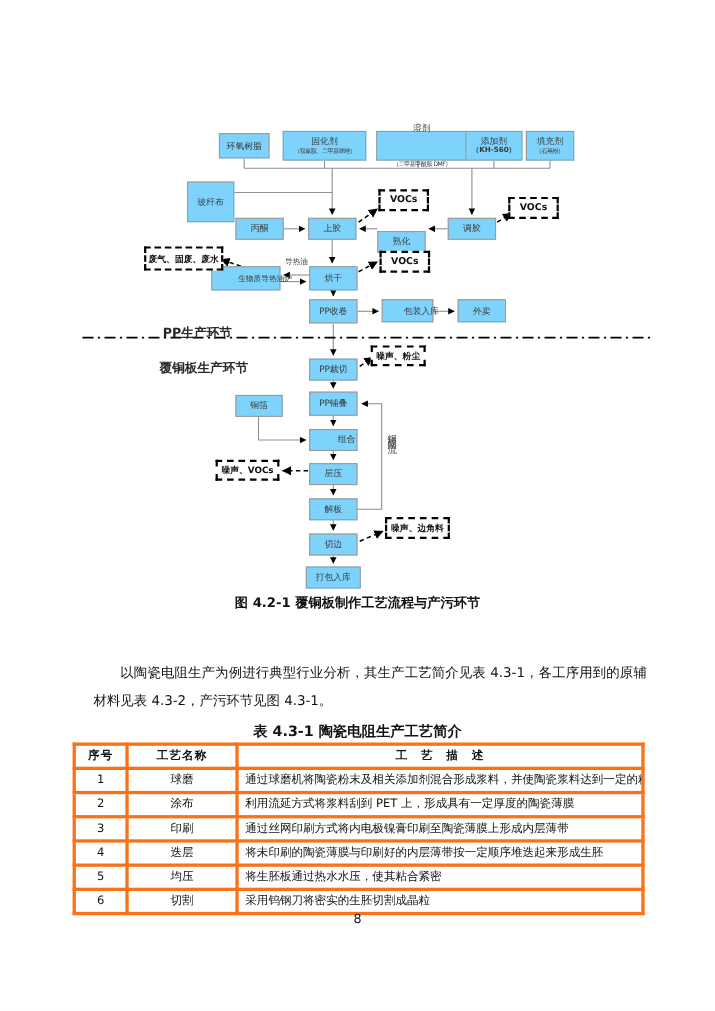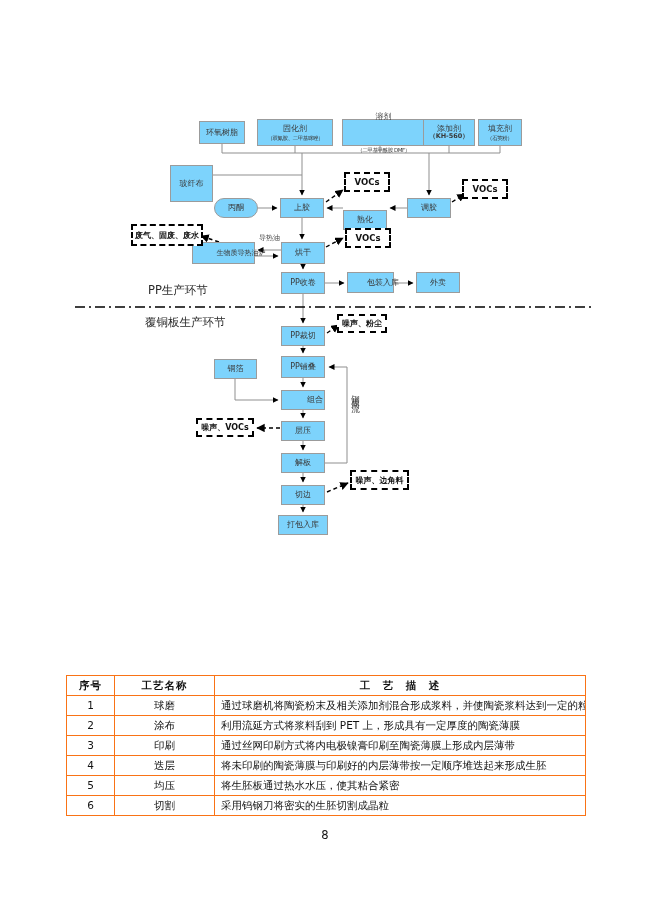--- a/index.html
+++ b/index.html
@@ -17,41 +17,41 @@
     justify-content:center; text-align:center; font-size:8px; line-height:1.2;
     color:#3a3a3a; z-index:2; white-space:nowrap;
   }
   .box .sub{font-size:6px; transform:scale(.92); letter-spacing:-0.5px;}
   .box .sub-b{font-size:6.5px; font-weight:bold;}
   .dashedbox{
     position:absolute; box-sizing:border-box; border:2px dashed #000;
     background:#fff; display:flex; align-items:center; justify-content:center;
     font-size:8.5px; font-weight:bold; color:#111; z-index:3; white-space:nowrap;
   }
-  .flow-label{position:absolute; z-index:2; font-weight:normal; font-size:11.5px; color:#2a2a2a; white-space:nowrap;}
+  .flow-label{position:absolute; z-index:2; font-weight:bold; font-size:11.5px; color:#2a2a2a; white-space:nowrap;margin-top:12px;}
   .tiny-label{position:absolute; z-index:2; font-size:7px; color:#444; white-space:nowrap;}
   .vert-label{
     position:absolute; z-index:2; font-size:8.5px; color:#444;
     writing-mode:vertical-rl; text-orientation:upright; letter-spacing:3px; white-space:nowrap;
   }
   
   .caption{position:absolute; left:0; width:650px; text-align:center; font-weight:bold; font-size:12px; color:#111;}
   .heading{position:absolute; font-weight:bold; font-size:12.5px; color:#111; white-space:nowrap;}
   .para{
     position:absolute; font-size:12.2px; color:#111; line-height:26px;
     text-align:justify; text-indent:2em;
   }
   
   .tbl-title{position:absolute; left:0; width:650px; text-align:center; font-weight:bold; font-size:13px; color:#111;}
   table.proc{
     position:absolute; border-collapse:collapse; table-layout:fixed;
     font-size:10.5px; color:#111; background:#fff;
   }
   table.proc th, table.proc td{
-    border:1px solid #f97316; padding:1px 6px; height:17px; line-height:1.25;
+    border:3px solid #f97316; padding:1px 6px; height:17px; line-height:1.25;
     overflow:hidden; white-space:nowrap;
   }
   table.proc th{font-weight:bold; text-align:center; letter-spacing:1px;}
   td.c{text-align:center;}
   td.l{text-align:left;}
   .pageno{position:absolute; left:0; width:650px; text-align:center; font-size:11.5px; color:#111;}
 </style>
 </head>
 <body>
 
@@ -119,21 +119,21 @@
     <span>添加剂</span>
     <span class="sub-b">（KH-560）</span>
   </div>
   <div class="box" style="left:478px;top:119px;width:44px;height:27px;">
     <span>填充剂</span>
     <span class="sub">（石英粉）</span>
   </div>
   <div class="box" style="left:170px;top:165px;width:43px;height:37px;">
     <span>玻纤布</span>
   </div>
-  <div class="box" style="left:214px;top:198px;width:44px;height:20px;border-radius:10px;">
+  <div class="box" style="left:214px;top:198px;width:44px;height:20px;">
     <span>丙酮</span>
   </div>
 
   <div class="box" style="left:280px;top:198px;width:44px;height:20px;">
     <span>上胶</span>
   </div>
   <div class="box" style="left:343px;top:198px;width:44px;height:20px;margin-top:12px;">
     <span>熟化</span>
   </div>
   <div class="box" style="left:407px;top:198px;width:44px;height:20px;">
@@ -200,22 +200,25 @@
   </div>
   <div class="dashedbox" style="left:350px;top:470px;width:59px;height:20px;font-size:8px;">
     <span>噪声、边角料</span>
   </div>
 
   <div class="tiny-label" style="left:259px;top:233px;">导热油</div>
   <div class="flow-label" style="left:148px;top:283px;">PP生产环节</div>
   <div class="flow-label" style="left:145px;top:315px;">覆铜板生产环节</div>
   <div class="vert-label" style="left:350px;top:388px;height:66px;">钢板回流</div>
 
-
-
+  <div class="caption" style="top:540px;">图 4.2-1  覆铜板制作工艺流程与产污环节</div>
+
+  <div class="para" style="left:85px;top:598px;width:503px;">以陶瓷电阻生产为例进行典型行业分析，其生产工艺简介见表 4.3-1，各工序用到的原辅材料见表 4.3-2，产污环节见图 4.3-1。</div>
+
+  <div class="tbl-title" style="top:656px;">表 4.3-1  陶瓷电阻生产工艺简介</div>
   <table class="proc" style="left:66px;top:675px;width:520px;">
     <colgroup>
         <col style="width:48px">
         <col style="width:100px">
         <col>
       </colgroup>
     <tbody>
         <tr>
       <th>序号</th>
       <th>工艺名称</th>

